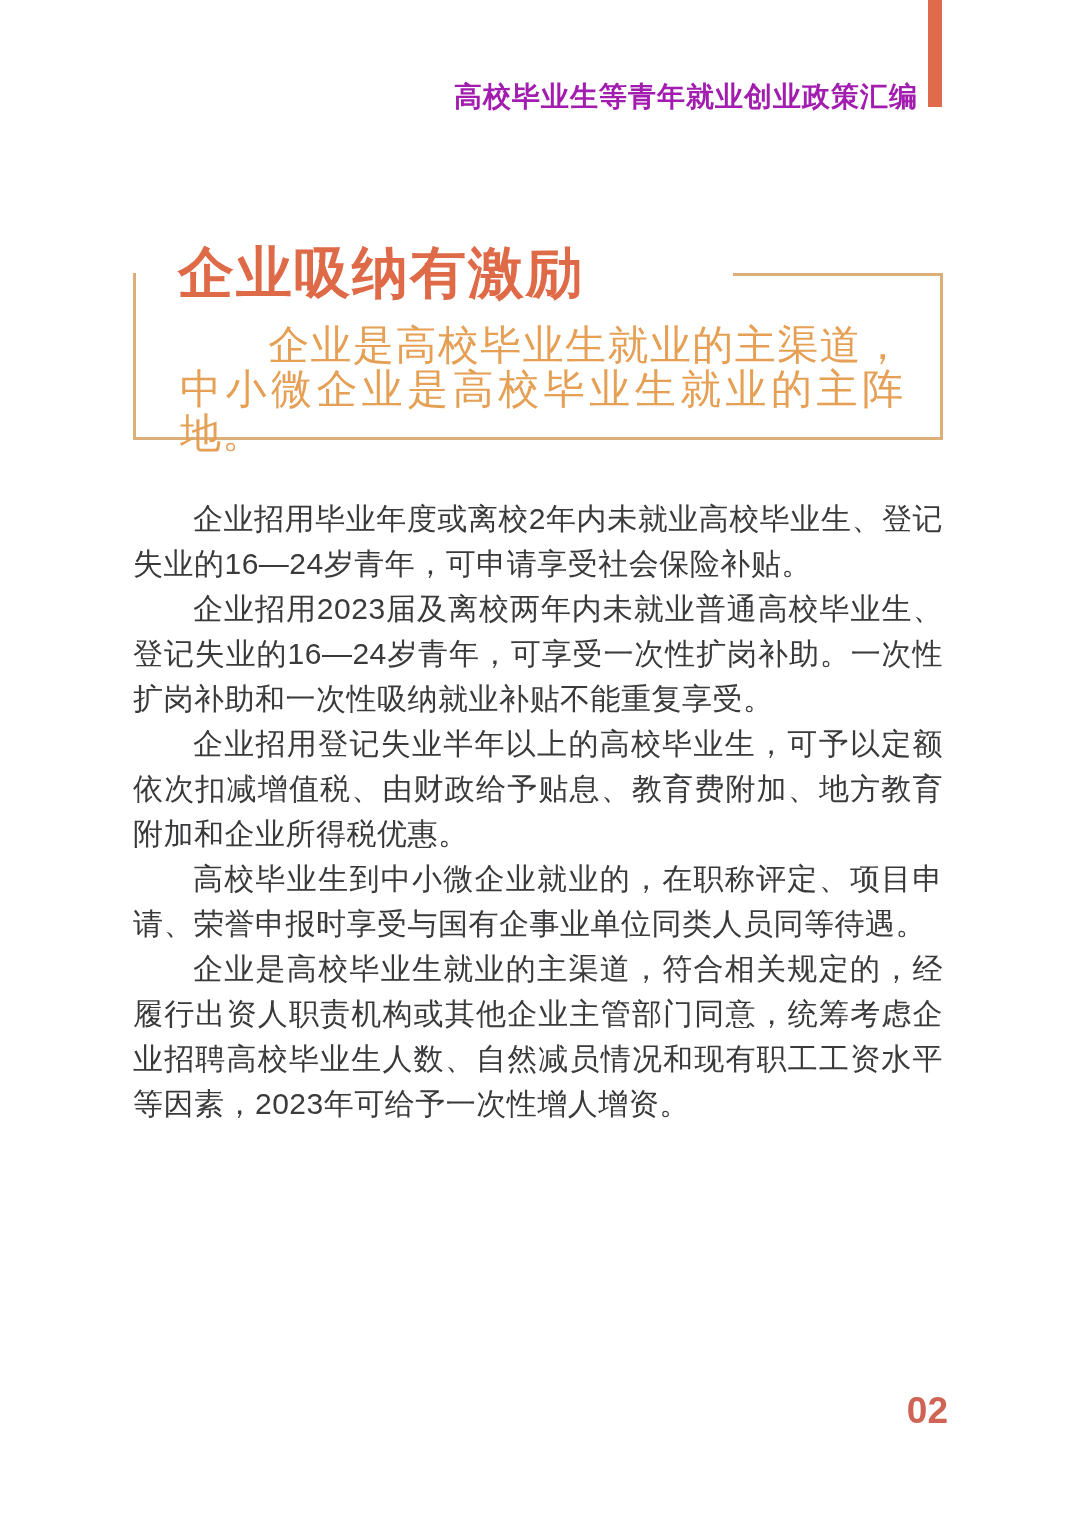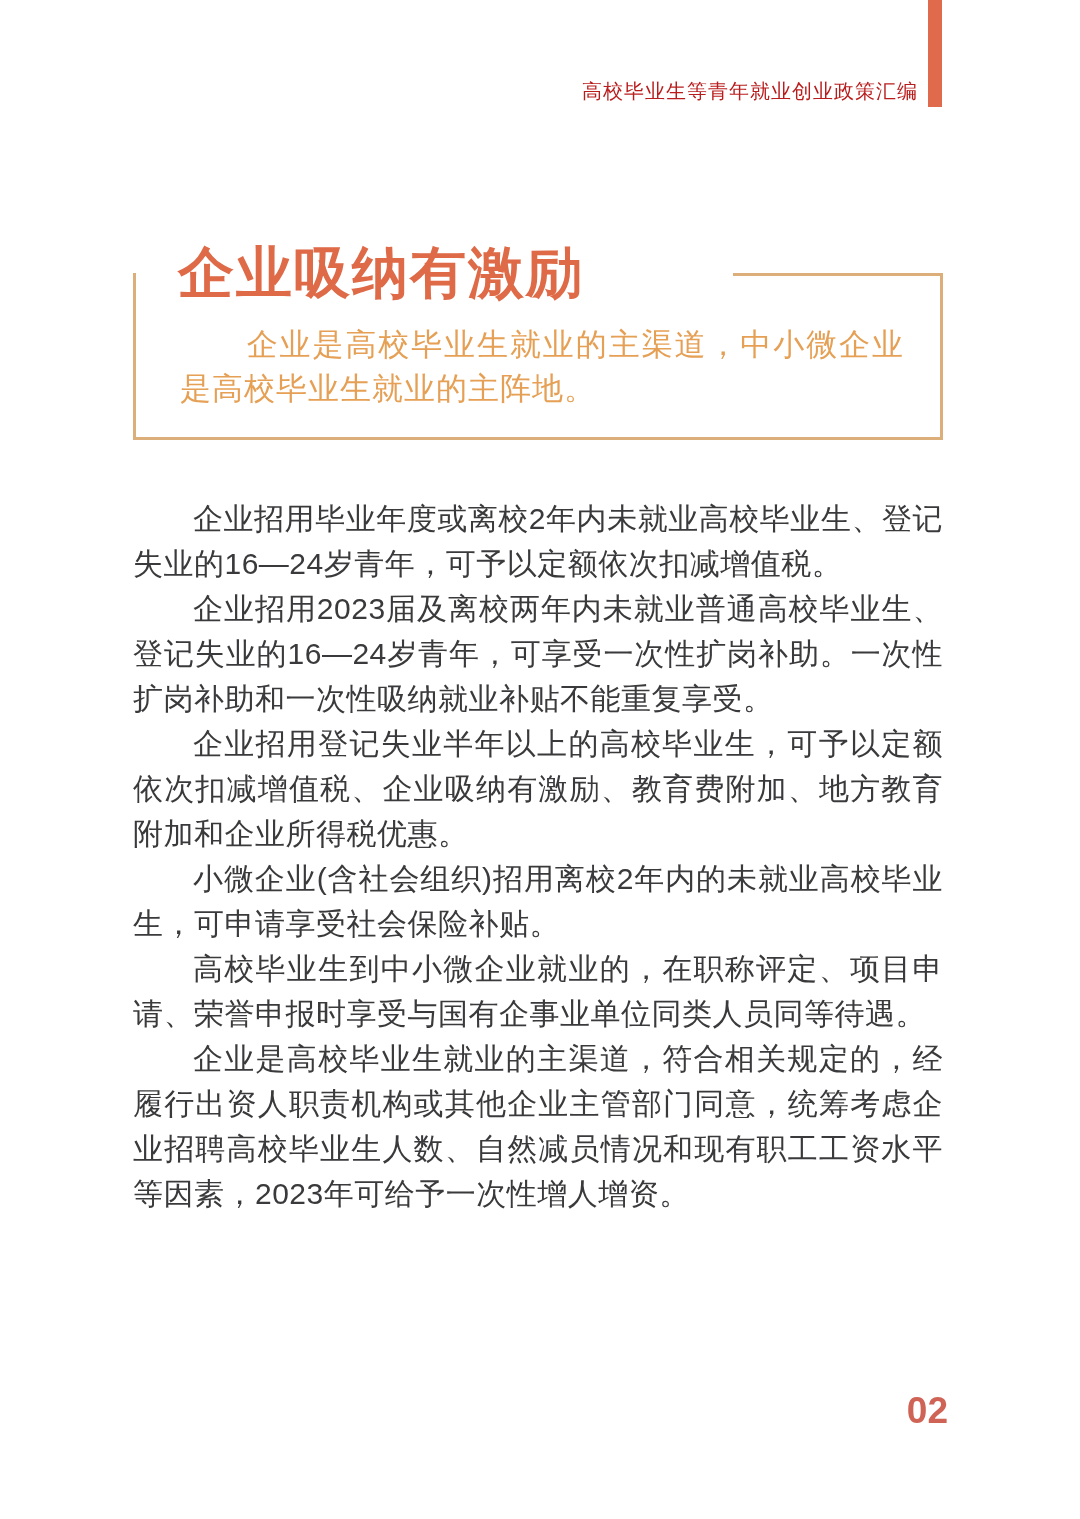--- a/index.html
+++ b/index.html
@@ -14,24 +14,24 @@
     height: 1519px;
     background: #ffffff;
     overflow: hidden;
   }
 
   
   .header-title {
     position: absolute;
     top: 78px;
     right: 162px;
-    font-size: 20px;
-    font-weight: normal;
+    font-size: 28px;
+    font-weight: bold;
     letter-spacing: 1px;
-    color: #b91c1c;
+    color: #a21caf;
     white-space: nowrap;
   }
   .header-bar {
     position: absolute;
     left: 928px;
     top: 0;
     width: 14px;
     height: 107px;
     background: #E06A4C;
   }
@@ -66,21 +66,21 @@
     top: 0;
     right: 0;
     width: 207px;
     height: 3px;
     background: #DCAE7A;
   }
   .quote-text {
     margin: 0;
     padding: 50px 36px 0 44px;
     text-indent: 2.15em;
-    font-size: 31px;
+    font-size: 41px;
     line-height: 44px;
     font-weight: 500;
     letter-spacing: 1px;
     color: #E5A055;
     text-align: justify;
   }
 
   
   .content {
     position: absolute;
@@ -119,23 +119,22 @@
 
   <div class="header-bar"></div>
 
   <h1 class="page-title">企业吸纳有激励</h1>
 
   <div class="quote-box">
     <p class="quote-text">企业是高校毕业生就业的主渠道，中小微企业是高校毕业生就业的主阵地。</p>
   </div>
 
   <div class="content">
-    <p>企业招用毕业年度或离校2年内未就业高校毕业生、登记失业的16—24岁青年，可予以定额依次扣减增值税。</p>
+    <p>企业招用毕业年度或离校2年内未就业高校毕业生、登记失业的16—24岁青年，可申请享受社会保险补贴。</p>
     <p>企业招用2023届及离校两年内未就业普通高校毕业生、登记失业的16—24岁青年，可享受一次性扩岗补助。一次性扩岗补助和一次性吸纳就业补贴不能重复享受。</p>
-    <p>企业招用登记失业半年以上的高校毕业生，可予以定额依次扣减增值税、企业吸纳有激励、教育费附加、地方教育附加和企业所得税优惠。</p>
-    <p>小微企业(含社会组织)招用离校2年内的未就业高校毕业生，可申请享受社会保险补贴。</p>
+    <p>企业招用登记失业半年以上的高校毕业生，可予以定额依次扣减增值税、由财政给予贴息、教育费附加、地方教育附加和企业所得税优惠。</p>
     <p>高校毕业生到中小微企业就业的，在职称评定、项目申请、荣誉申报时享受与国有企事业单位同类人员同等待遇。</p>
     <p>企业是高校毕业生就业的主渠道，符合相关规定的，经履行出资人职责机构或其他企业主管部门同意，统筹考虑企业招聘高校毕业生人数、自然减员情况和现有职工工资水平等因素，2023年可给予一次性增人增资。</p>
   </div>
 
   <div class="page-number">02</div>
 
 </div>
 
 </body></html>

